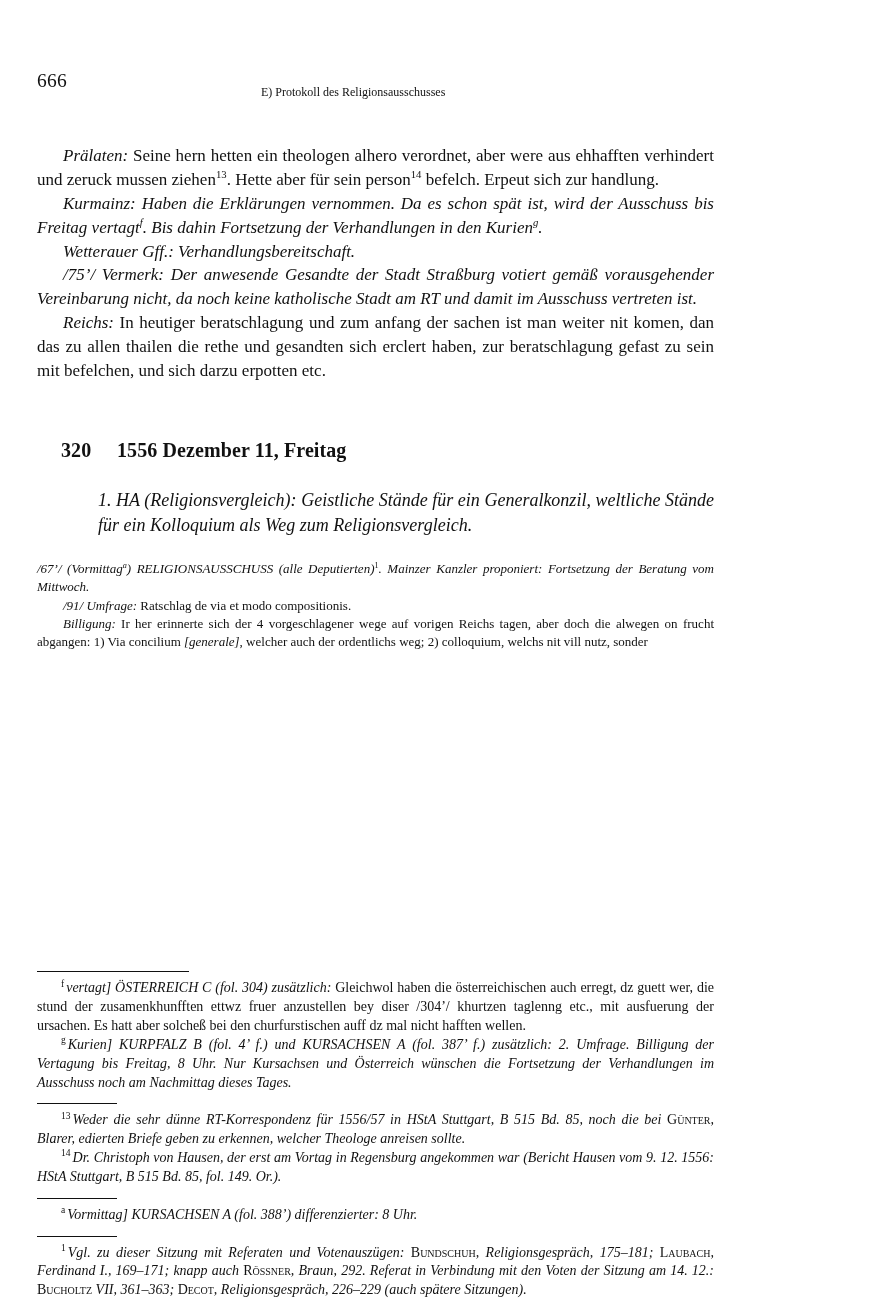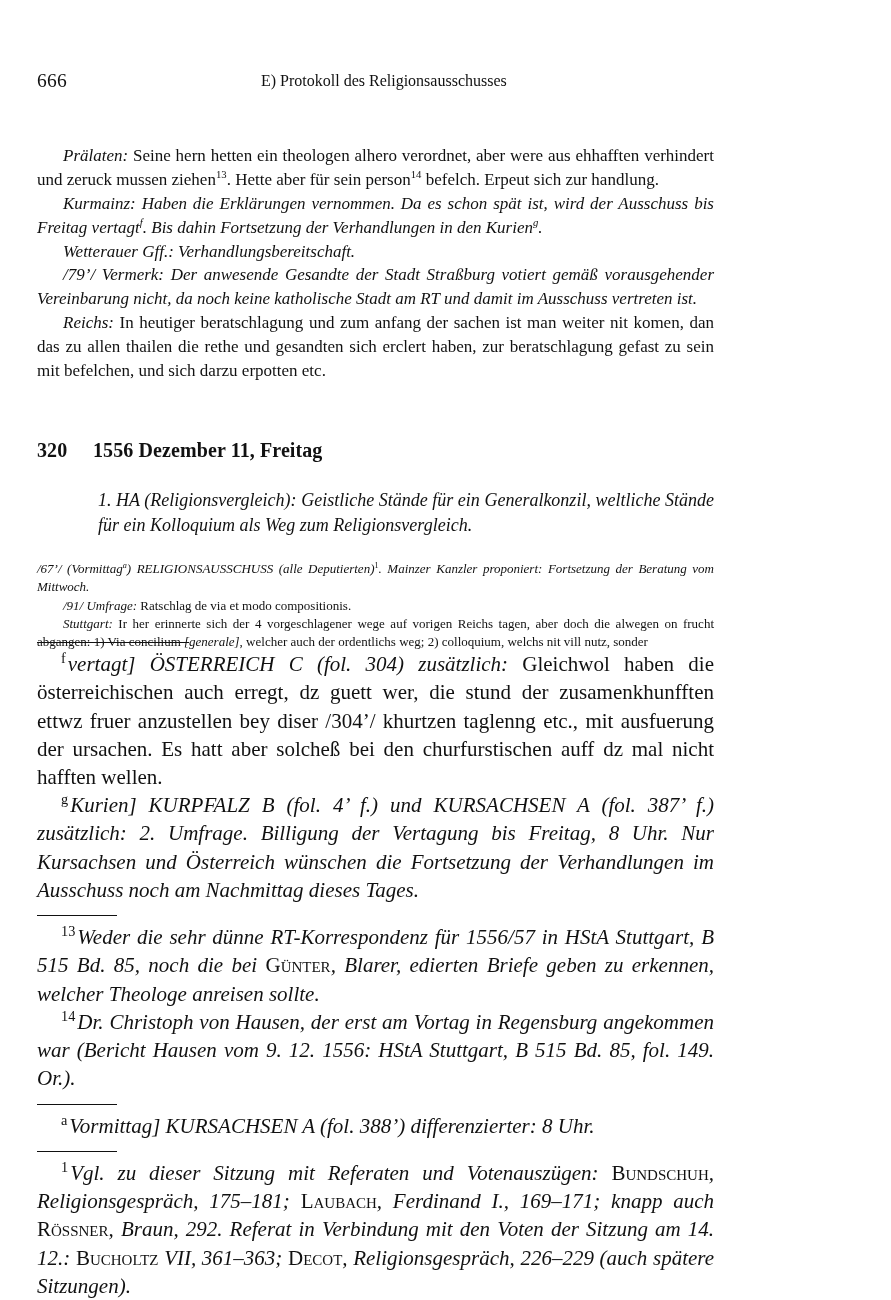--- a/index.html
+++ b/index.html
@@ -33,22 +33,22 @@
   .folio {
     position: absolute;
     left: 0;
     top: 70px;
     font-size: 19.5px;
     letter-spacing: 0.2px;
   }
   .head-title {
     position: absolute;
     left: 224px;
-    top: 72px;
-    font-size: 16px;
+    top: 85px;
+    font-size: 12px;
   }
 
   
   .body-text {
     margin-top: 30px;
     font-size: 17px;
     line-height: 1.405;
     text-align: justify;
     text-justify: inter-word;
     hyphens: manual;
@@ -73,20 +73,21 @@
     font-style: normal;
   }
   sup.it-sup { font-style: italic; }
 
   
   .section-heading {
     margin-top: 56px;
     font-weight: bold;
     font-size: 20px;
     letter-spacing: 0.1px;
+    margin-left: 24px;
   }
   .section-heading .num {
     display: inline-block;
     width: 56px;
   }
 
   
   .regest {
     margin-top: 26px;
     margin-left: 61px;
@@ -115,21 +116,21 @@
   }
   .fn-rule {
     border: 0;
     border-top: 1px solid #111;
     height: 0;
     margin: 0 0 7px 0;
     width: 152px;
   }
   .fn-rule.short { width: 80px; }
   .fn-text {
-    font-size: 21px;
+    font-size: 14px;
     line-height: 1.345;
     text-align: justify;
     font-style: italic;
   }
   .fn-text .roman { font-style: normal; }
   .fn-indent { text-indent: 24px; }
   .fn-marker {
     font-size: 0.68em;
     vertical-align: super;
     line-height: 0;
@@ -152,38 +153,38 @@
   </div>
 
   <div class="body-text">
 
     <p class="indent"><span class="speaker">Prälaten:</span><span> Seine hern hetten ein theologen alhero verordnet, aber were aus ehhafften verhindert und zeruck mussen ziehen</span><sup>13</sup><span>. Hette aber für sein person</span><sup>14</sup><span> befelch. Erpeut sich zur handlung.</span></p>
 
     <p class="indent it"><span>Kurmainz: Haben die Erklärungen vernommen. Da es schon spät ist, wird der Ausschuss bis Freitag vertagt</span><sup class="it-sup">f</sup><span>. Bis dahin Fortsetzung der Verhandlungen in den Kurien</span><sup class="it-sup">g</sup><span>.</span></p>
 
     <p class="indent it">Wetterauer Gff.: Verhandlungsbereitschaft.</p>
 
-    <p class="indent it">/79’/ Vermerk: Der anwesende Gesandte der Stadt Straßburg votiert gemäß vorausgehender Vereinbarung nicht, da noch keine katholische Stadt am RT und damit im Ausschuss vertreten ist.</p>
+    <p class="indent it">/75’/ Vermerk: Der anwesende Gesandte der Stadt Straßburg votiert gemäß vorausgehender Vereinbarung nicht, da noch keine katholische Stadt am RT und damit im Ausschuss vertreten ist.</p>
 
     <p class="indent"><span class="speaker">Reichs:</span><span> In heutiger beratschlagung und zum anfang der sachen ist man weiter nit komen, dan das zu allen thailen die rethe und gesandten sich erclert haben, zur beratschlagung gefast zu sein mit befelchen, und sich darzu erpotten etc.</span></p>
   </div>
 
   <div class="section-heading">
     <span class="num">320</span><span>1556 Dezember 11, Freitag</span>
   </div>
 
   <div class="regest">1. HA (Religionsvergleich): Geistliche Stände für ein Generalkonzil, weltliche Stände für ein Kolloquium als Weg zum Religionsvergleich.</div>
 
   <div class="body-text-2">
 
     <p class="noindent it"><span>/67’/ (Vormittag</span><sup class="it-sup">a</sup><span>) RELIGIONSAUSSCHUSS (alle Deputierten)</span><sup>1</sup><span>. Mainzer Kanzler proponiert: Fortsetzung der Beratung vom Mittwoch.</span></p>
 
     <p class="indent"><span class="it">/91/ Umfrage:</span><span> Ratschlag de via et modo compositionis.</span></p>
 
-    <p class="indent"><span class="speaker">Stuttgart:</span><span> Ir her erinnerte sich der 4 vorgeschlagener wege auf vorigen Reichs tagen, aber doch die alwegen on frucht abgangen: 1) Via concilium </span><span class="it">[generale]</span><span>, welcher auch der ordentlichs weg; 2) colloquium, welchs nit vill nutz, sonder</span></p>
+    <p class="indent"><span class="speaker">Billigung:</span><span> Ir her erinnerte sich der 4 vorgeschlagener wege auf vorigen Reichs tagen, aber doch die alwegen on frucht abgangen: 1) Via concilium </span><span class="it">[generale]</span><span>, welcher auch der ordentlichs weg; 2) colloquium, welchs nit vill nutz, sonder</span></p>
   </div>
 
   <div class="apparatus">
 
     <div class="fn-block">
       <hr class="fn-rule">
       <p class="fn-text fn-indent"><span class="fn-marker">f</span><span>vertagt] ÖSTERREICH C (fol. 304) zusätzlich:</span><span class="roman"> Gleichwol haben die österreichischen auch erregt, dz guett wer, die stund der zusamenkhunfften ettwz fruer anzustellen bey diser /304’/ khurtzen taglenng etc., mit ausfuerung der ursachen. Es hatt aber solcheß bei den churfurstischen auff dz mal nicht hafften wellen.</span></p>
       <p class="fn-text fn-indent"><span class="fn-marker">g</span><span>Kurien] KURPFALZ B (fol. 4’ f.) und KURSACHSEN A (fol. 387’ f.) zusätzlich: 2. Umfrage. Billigung der Vertagung bis Freitag, 8 Uhr. Nur Kursachsen und Österreich wünschen die Fortsetzung der Verhandlungen im Ausschuss noch am Nachmittag dieses Tages.</span></p>
     </div>
 

